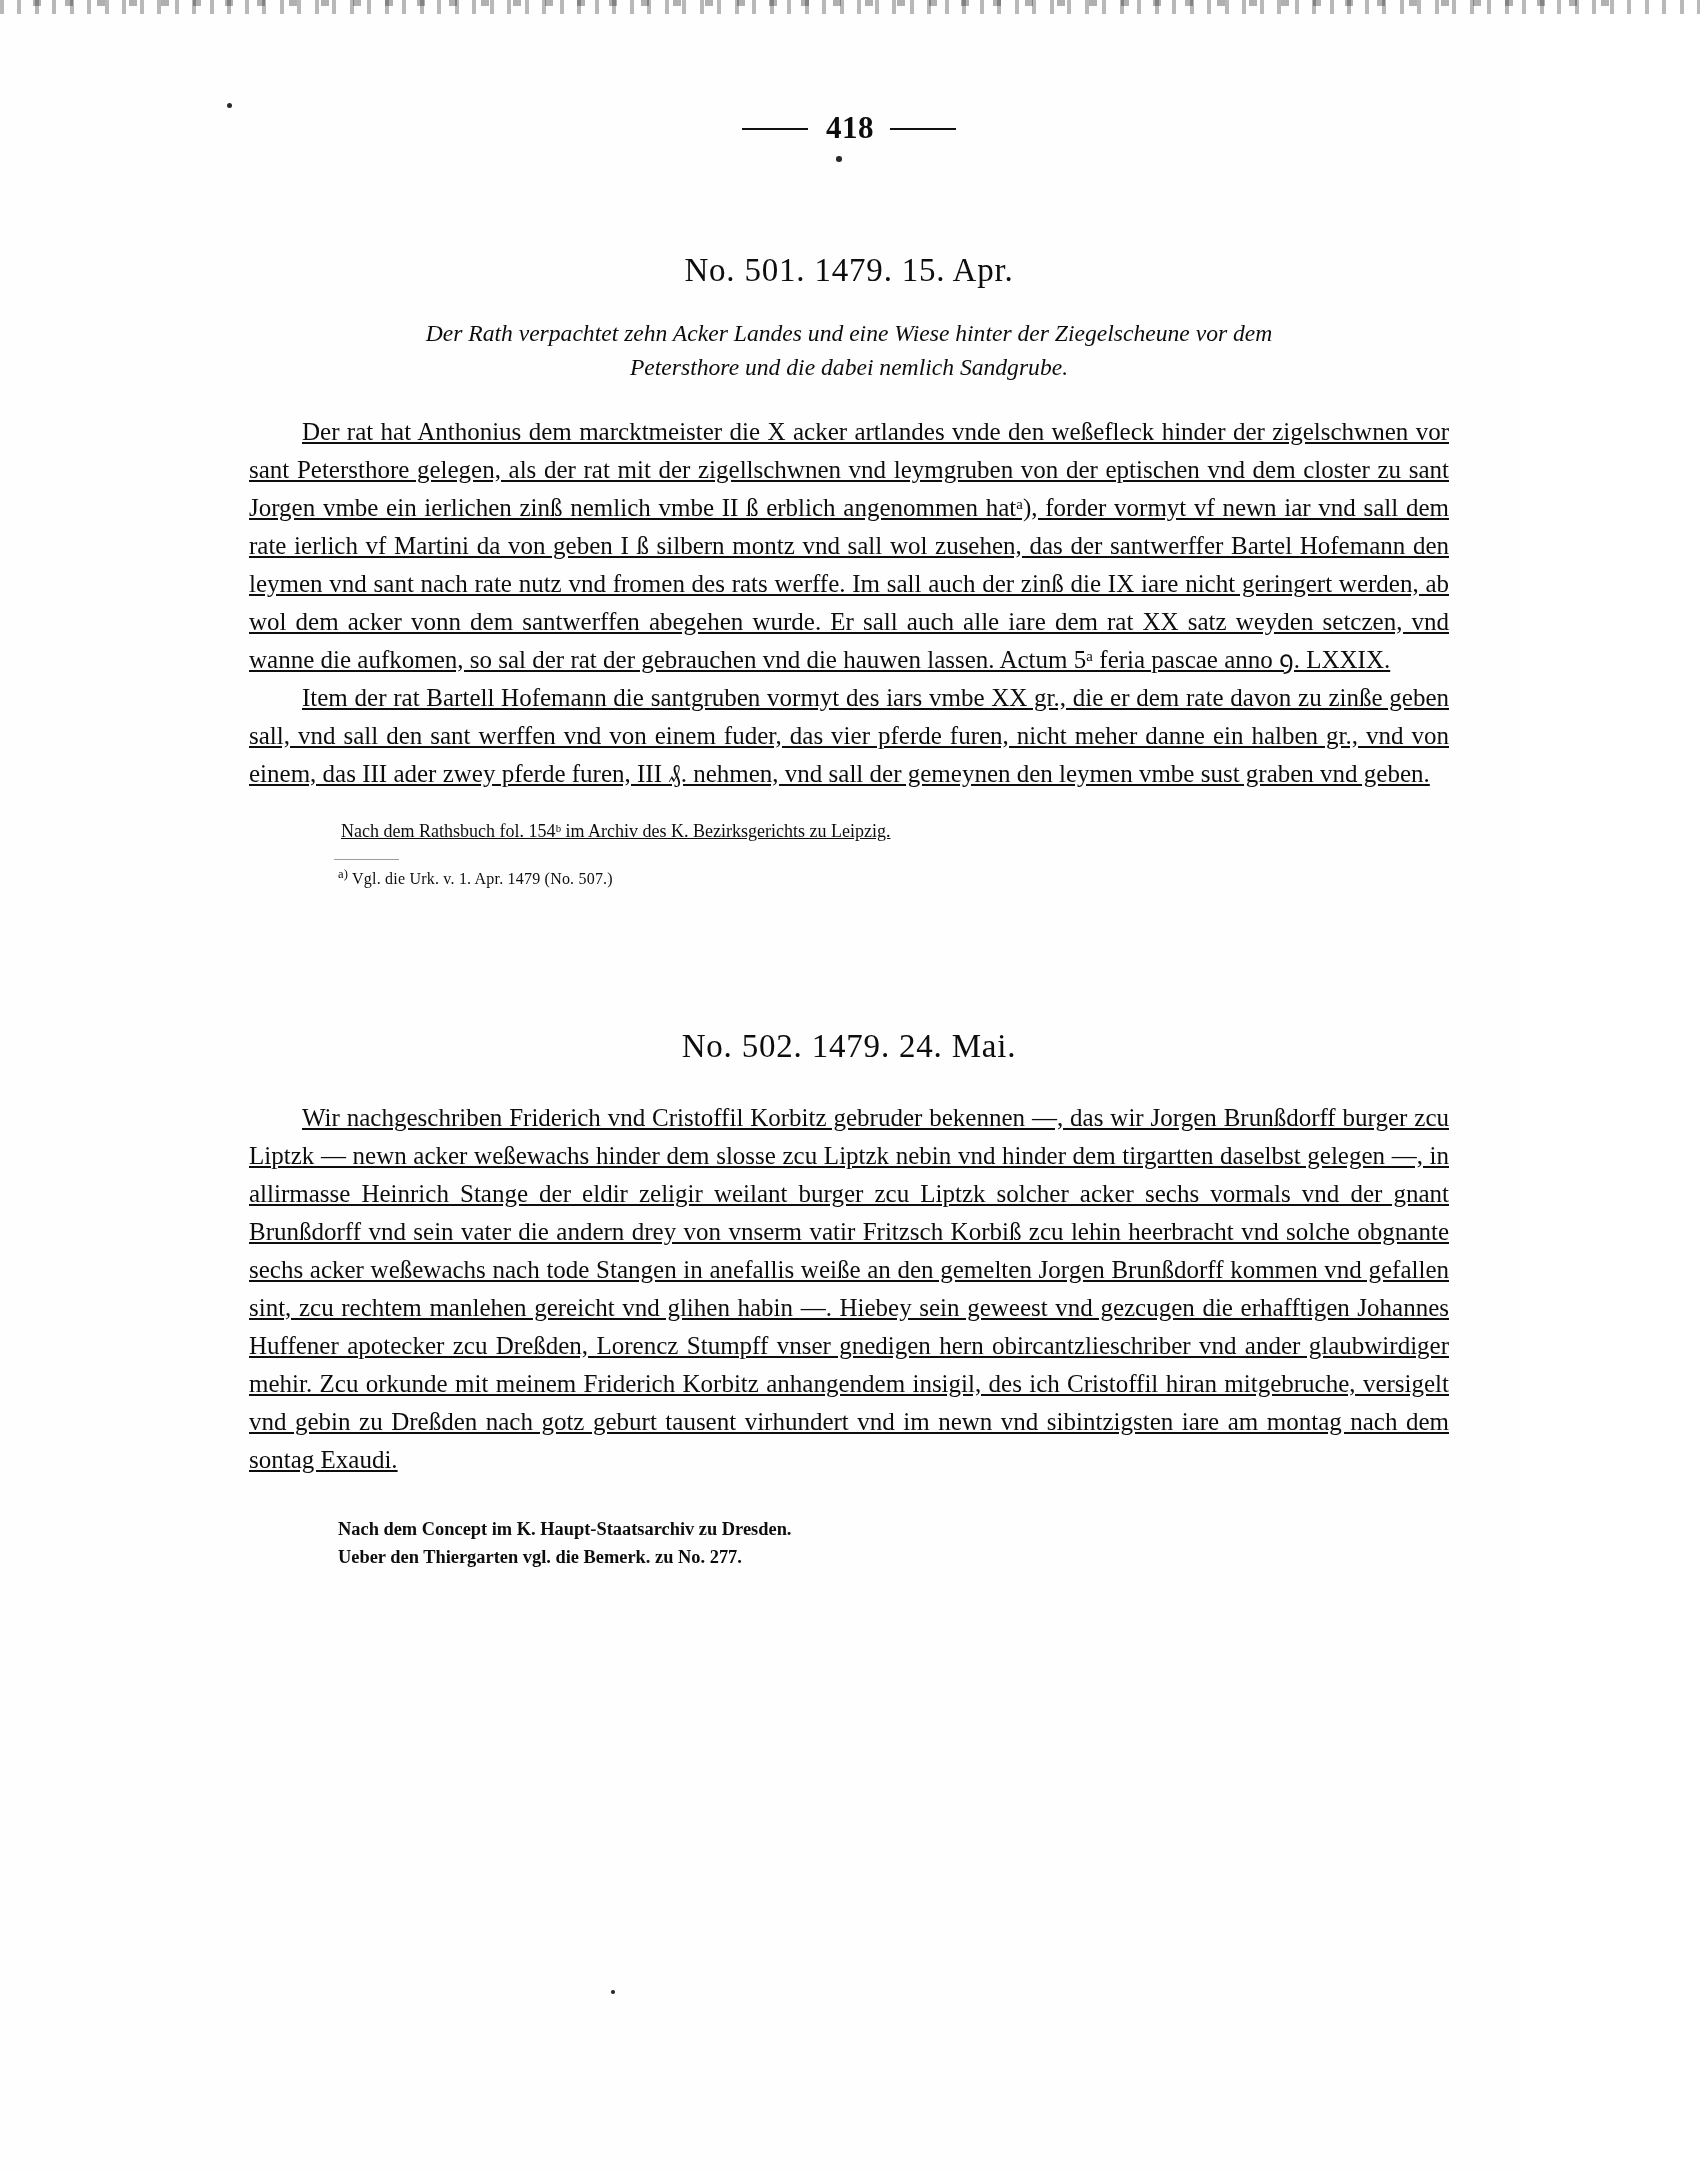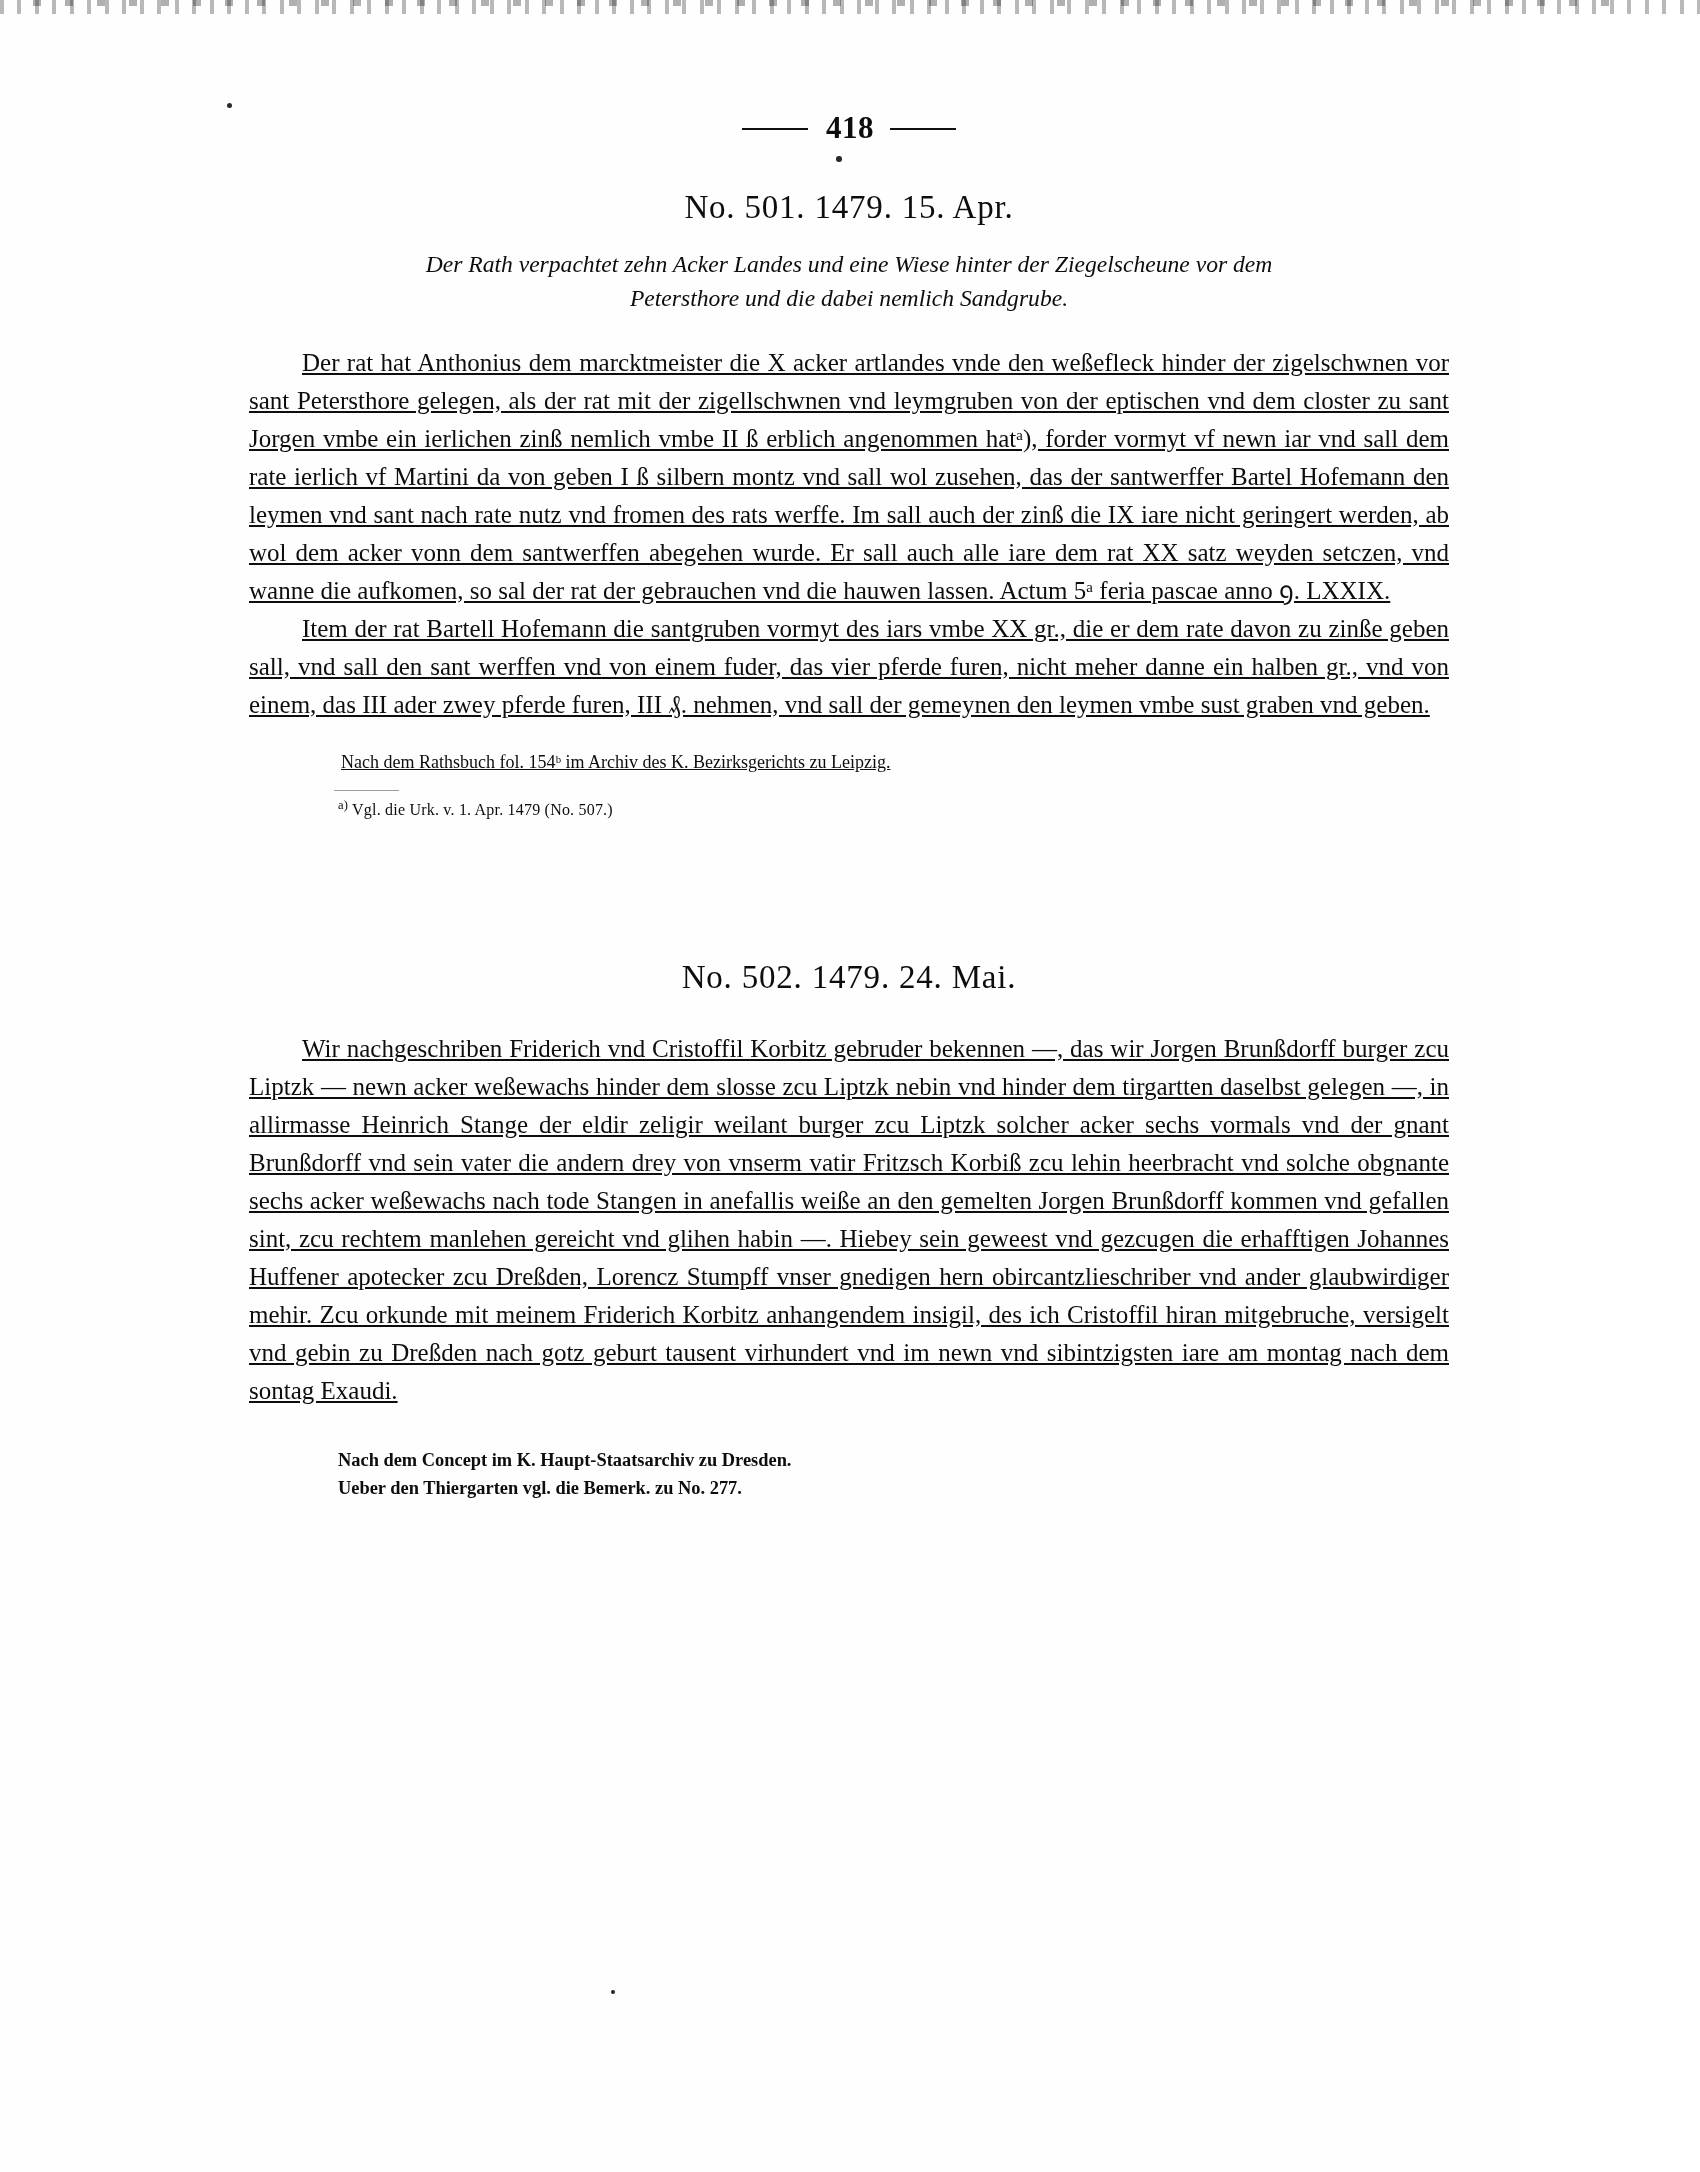--- a/index.html
+++ b/index.html
@@ -100,21 +100,21 @@
     margin: 0;
     font-weight: 400;
     font-family: "Liberation Serif", "DejaVu Serif", serif;
   }
 
   .sec-subtitle {
     text-align: center;
     font-style: italic;
     font-size: 23.6px;
     line-height: 1.42;
-    margin: 22px auto 0 auto;
+    margin: 28px auto 0 auto;
     width: 1190px;
   }
   .sec-subtitle .l2 { display: block; }
 
   .body-para {
     font-size: 25px;
     line-height: 1.52;
     text-align: justify;
     margin: 0;
     hyphens: none;
@@ -179,21 +179,21 @@
   <div class="content">
 
     <div class="folio">
       <span class="rule-l"></span><span class="folio-num">418</span><span class="rule-r"></span>
       <span class="speck" style="left:-22px; top:-6.6px; width:5px; height:5px;"></span>
     </div>
 
     <div class="section">
       <span class="speck" style="left:587px; top:156px; width:5.5px; height:5.5px;"></span>
 
-      <h2 class="sec-heading" style="margin-top:41px;">No. 501.  1479.  15. Apr.</h2>
+      <h2 class="sec-heading" style="margin-top:104px;">No. 501.  1479.  15. Apr.</h2>
 
       <div class="sec-subtitle">
         <span>Der Rath verpachtet zehn Acker Landes und eine Wiese hinter der Ziegelscheune vor dem</span>
         <span class="l2">Petersthore und die dabei nemlich Sandgrube.</span>
       </div>
 
       <p class="body-para first"><span class="ind"></span><span>Der rat hat Anthonius dem marcktmeister die X acker artlandes vnde den weßefleck hinder der zigelschwnen vor sant Petersthore gelegen, als der rat mit der zigellschwnen vnd leymgruben von der eptischen vnd dem closter zu sant Jorgen vmbe ein ierlichen zinß nemlich vmbe II ß erblich angenommen hatᵃ), forder vormyt vf newn iar vnd sall dem rate ierlich vf Martini da von geben I ß silbern montz vnd sall wol zusehen, das der santwerffer Bartel Hofemann den leymen vnd sant nach rate nutz vnd fromen des rats werffe.  Im sall auch der zinß die IX iare nicht geringert werden, ab wol dem acker vonn dem santwerffen abegehen wurde.  Er sall auch alle iare dem rat XX satz weyden setczen, vnd wanne die aufkomen, so sal der rat der gebrauchen vnd die hauwen lassen.  Actum 5ᵃ feria pascae anno ꝯ. LXXIX.</span></p>
 
       <p class="body-para"><span class="ind"></span><span>Item der rat Bartell Hofemann die santgruben vormyt des iars vmbe XX gr., die er dem rate davon zu zinße geben sall, vnd sall den sant werffen vnd von einem fuder, das vier pferde furen, nicht meher danne ein halben gr., vnd von einem, das III ader zwey pferde furen, III ₰. nehmen, vnd sall der gemeynen den leymen vmbe sust graben vnd geben.</span></p>
 

